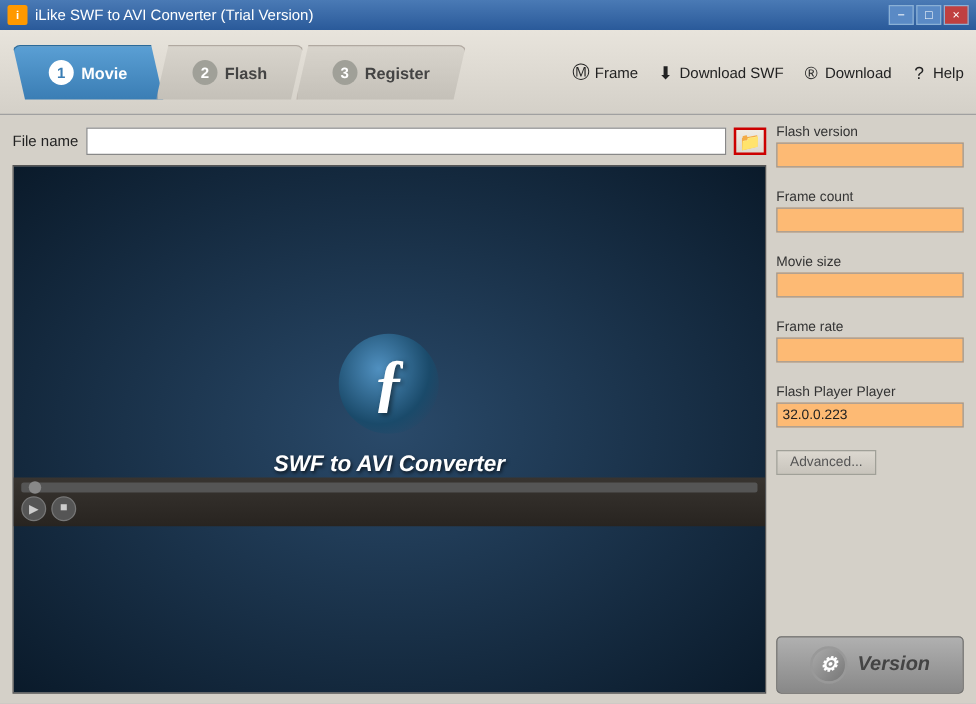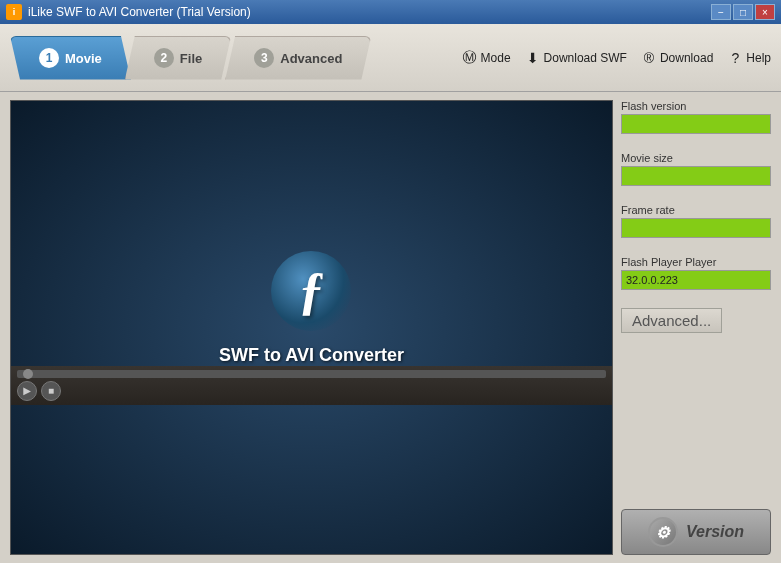--- a/index.html
+++ b/index.html
@@ -238,20 +238,21 @@
       font-size: 52px;
       font-style: italic;
       font-family: Georgia, serif;
       font-weight: bold;
       text-shadow: 2px 2px 4px rgba(0,0,0,0.5);
       line-height: 1;
     }
     .flash-title {
       color: white;
       font-size: 18px;
+      font-style: italic;
       font-weight: bold;
       text-shadow: 1px 1px 3px rgba(0,0,0,0.7);
     }
 
     
     .video-controls {
       width: 100%;
       background: linear-gradient(to bottom, #383430, #282420);
       padding: 4px 6px;
       display: flex;
@@ -305,33 +306,33 @@
       flex-direction: column;
       gap: 2px;
     }
     .field-label {
       font-size: 11px;
       color: #333;
     }
     .field-input {
       height: 20px;
       border: 1px solid #999;
-      background: #84cc16;
+      background: #fdba74;
       padding: 2px 4px;
       font-size: 11px;
     }
     .field-input.has-value {
       color: #222;
     }
 
     .advanced-btn {
       background: linear-gradient(to bottom, #dcd8d0, #c8c4bc);
       border: 1px solid #a0a098;
       padding: 3px 10px;
-      font-size: 15px;
+      font-size: 11px;
       cursor: pointer;
       color: #555;
       align-self: flex-start;
     }
 
     .convert-btn {
       margin-top: auto;
       height: 46px;
       background: linear-gradient(to bottom, #b0b0b0, #888);
       border: 1px solid #666;
@@ -380,52 +381,59 @@
 
   <div class="toolbar">
 
     <div class="tabs">
       <div class="tab tab-active">
         <div class="tab-number">1</div>
         <span>Movie</span>
       </div>
       <div class="tab tab-inactive">
         <div class="tab-number">2</div>
-        <span>File</span>
+        <span>Flash</span>
       </div>
       <div class="tab tab-inactive">
         <div class="tab-number">3</div>
-        <span>Advanced</span>
+        <span>Register</span>
       </div>
     </div>
 
     <div class="toolbar-right">
       <div class="toolbar-right-item">
         <div class="toolbar-icon">Ⓜ</div>
-        <span>Mode</span>
+        <span>Frame</span>
       </div>
       <div class="toolbar-right-item">
         <div class="toolbar-icon">⬇</div>
         <span>Download SWF</span>
       </div>
       <div class="toolbar-right-item">
         <div class="toolbar-icon">®</div>
         <span>Download</span>
       </div>
       <div class="toolbar-right-item">
         <div class="toolbar-icon">?</div>
         <span>Help</span>
       </div>
     </div>
   </div>
 
   <div class="content">
 
     <div class="left-panel">
 
+      <div class="file-name-row">
+        <span class="file-name-label">File name</span>
+        <input class="file-name-input" type="text" value="" style="">
+        <div class="browse-btn">
+          <span style="font-size:14px;">📁</span>
+        </div>
+      </div>
 
       <div class="video-area">
         <div class="flash-logo">
           <div class="flash-icon">
             <span class="flash-f">ƒ</span>
           </div>
           <div class="flash-title">SWF to AVI Converter</div>
         </div>
 
         <div class="video-controls">
@@ -441,20 +449,24 @@
 
     </div>
 
     <div class="right-panel">
 
       <div class="field-group">
         <span class="field-label">Flash version</span>
         <input class="field-input" type="text" value="" style="">
       </div>
 
+      <div class="field-group">
+        <span class="field-label">Frame count</span>
+        <input class="field-input" type="text" value="" style="">
+      </div>
 
       <div class="field-group">
         <span class="field-label">Movie size</span>
         <input class="field-input" type="text" value="" style="">
       </div>
 
       <div class="field-group">
         <span class="field-label">Frame rate</span>
         <input class="field-input" type="text" value="" style="">
       </div>

